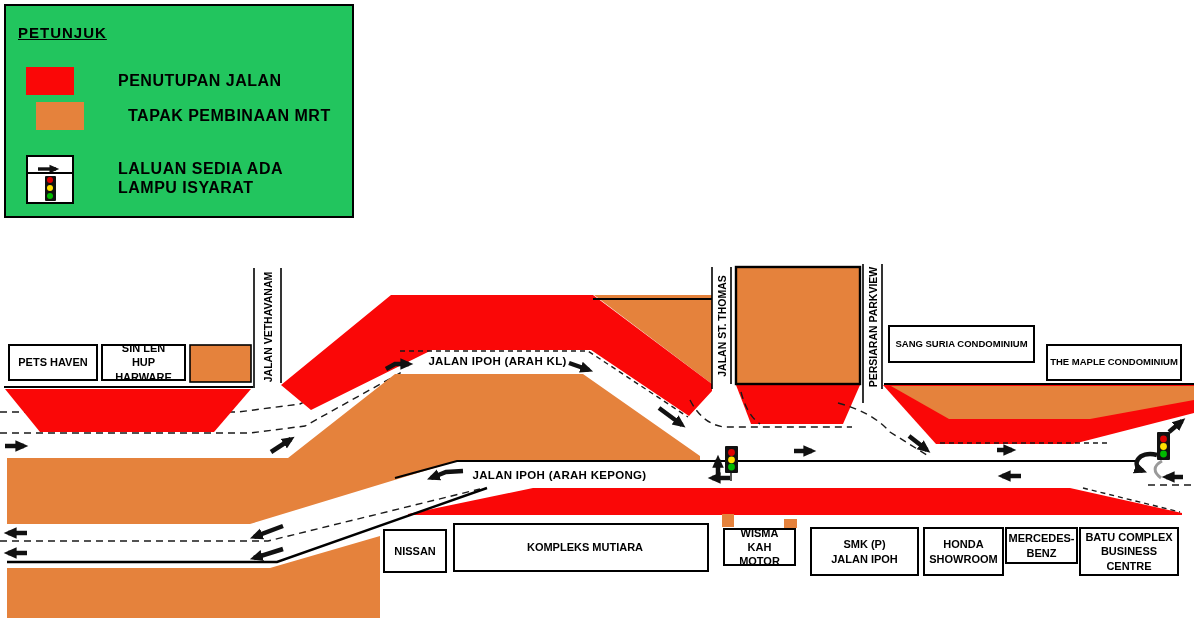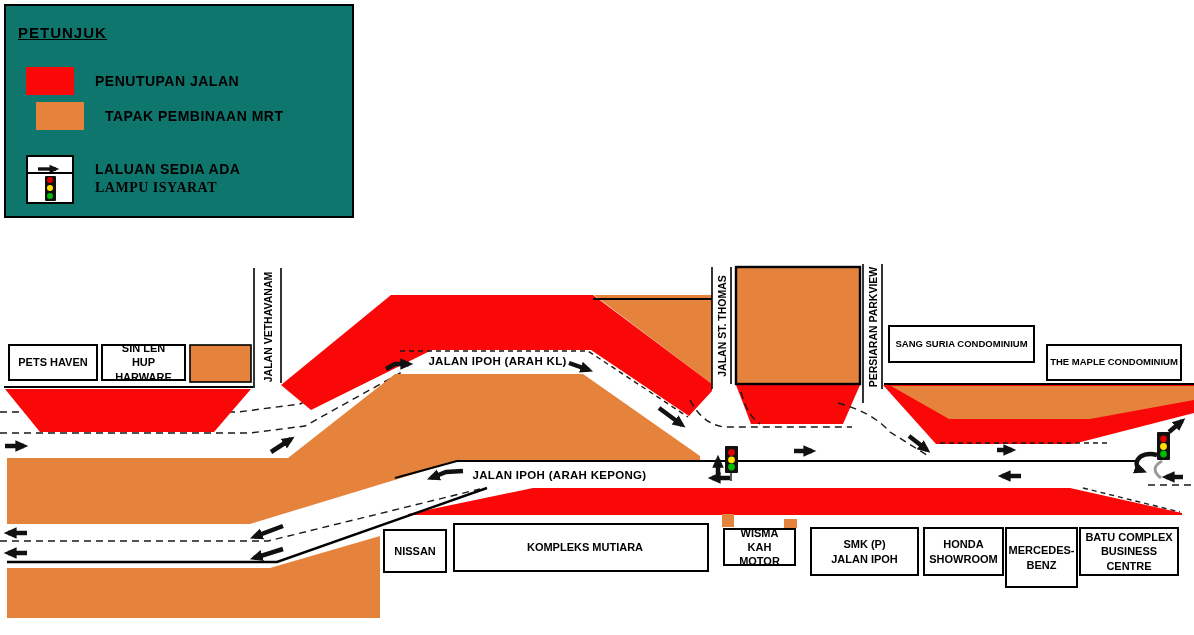--- a/index.html
+++ b/index.html
@@ -9,30 +9,30 @@
   .c-red{fill:var(--closure);}
   .c-orange{fill:var(--site);}
   .lane{stroke:#1a1a1a;stroke-width:1.4;fill:none;stroke-dasharray:7 5;}
   .lane.tight{stroke-dasharray:5 4;}
   .edge{stroke:#000;fill:none;}
   .arr{stroke:#111;stroke-width:4.5;fill:none;marker-end:url(#ah);}
   .pole{stroke:#9a9a9a;stroke-width:3;fill:none;}
 
   
   .legend{position:absolute;left:4px;top:4px;width:346px;height:210px;
-          background:#0f766e;border:2px solid #000;z-index:5;}
+          background:#22c55e;border:2px solid #000;z-index:5;}
   .legend-title{position:absolute;left:12px;top:18px;font-size:15px;font-weight:bold;
           letter-spacing:1px;text-decoration:underline;}
   .lg-row{position:absolute;left:20px;height:30px;display:flex;align-items:center;}
   .lg-row .sw{width:48px;height:28px;flex:none;}
   .sw-red{background:var(--closure);}
   .sw-orange{background:var(--site);}
   .sw-box{width:44px !important;height:24px !important;background:#fff;border:2px solid #000;
           display:flex;align-items:center;justify-content:center;}
-  .lg-label{margin-left:21px;font-size:14px;font-weight:bold;letter-spacing:.5px;white-space:nowrap;}
+  .lg-label{margin-left:44px;font-size:16px;font-weight:bold;letter-spacing:.5px;white-space:nowrap;}
   .tl-mini{width:11px;height:25px;background:#111;border-radius:1px;display:flex;flex-direction:column;
            align-items:center;justify-content:space-evenly;}
   .tl-mini i{width:6px;height:6px;border-radius:50%;display:block;}
   .dot-r{background:var(--light-red);} .dot-y{background:var(--light-yellow);} .dot-g{background:var(--light-green);}
 
   
   .bldg{position:absolute;background:#fff;border:2px solid #000;box-sizing:border-box;
         display:flex;align-items:center;justify-content:center;text-align:center;
         font-weight:bold;font-size:11px;line-height:1.3;z-index:3;}
   .bldg.sm{font-size:9.5px;}
@@ -153,41 +153,41 @@
     <span class="lg-label">TAPAK PEMBINAAN MRT</span>
   </div>
   <div class="lg-row" style="top:148px;">
     <span class="sw sw-box">
       <svg width="30" height="14" viewBox="0 0 30 14">
           <path d="M3 7 H21" stroke="#111" stroke-width="3.4" marker-end="url(#ah)"></path>
         </svg>
     </span>
     <span class="lg-label">LALUAN  SEDIA ADA</span>
   </div>
-  <div class="lg-row" style="top:167px;font-family:Liberation Serif, serif;">
+  <div class="lg-row" style="top:167px;">
     <span class="sw sw-box" style="height:28px !important;">
       <span class="tl-mini">
           <i class="dot-r"></i>
           <i class="dot-y"></i>
           <i class="dot-g"></i>
         </span>
     </span>
     <span class="lg-label">LAMPU ISYARAT</span>
   </div>
 </div>
 
 <div class="bldg" style="left:8px;top:344px;width:90px;height:37px;">PETS HAVEN</div>
 <div class="bldg" style="left:101px;top:344px;width:85px;height:37px;padding:0 10px;">SIN LEN HUP HARWARE</div>
 <div class="bldg sm" style="left:888px;top:325px;width:147px;height:38px;">SANG SURIA CONDOMINIUM</div>
 <div class="bldg sm" style="left:1046px;top:344px;width:136px;height:37px;">THE MAPLE CONDOMINIUM</div>
 <div class="bldg" style="left:383px;top:529px;width:64px;height:44px;">NISSAN</div>
 <div class="bldg" style="left:453px;top:523px;width:256px;height:49px;padding-left:8px;">KOMPLEKS MUTIARA</div>
 <div class="bldg" style="left:723px;top:528px;width:73px;height:38px;padding:0 7px;">WISMA KAH MOTOR</div>
 <div class="bldg" style="left:810px;top:527px;width:109px;height:49px;padding:16px 14px;">SMK (P) JALAN IPOH</div>
 <div class="bldg" style="left:923px;top:527px;width:81px;height:49px;padding:0 9px;">HONDA SHOWROOM</div>
-<div class="bldg" style="left:1005px;top:527px;width:73px;height:61px;padding:0 5px;">MERCEDES- BENZ</div>
+<div class="bldg" style="left:1005px;top:527px;width:73px;height:37px;padding:0 5px;">MERCEDES- BENZ</div>
 <div class="bldg" style="left:1079px;top:527px;width:100px;height:49px;padding:0 4px;">BATU COMPLEX BUSINESS CENTRE</div>
 
 <div class="roadlabel" style="left:400px;top:355px;width:195px;">JALAN IPOH (ARAH KL)</div>
 <div class="roadlabel" style="left:452px;top:469px;width:215px;">JALAN IPOH (ARAH KEPONG)</div>
 <div class="vroad" style="left:268px;top:327px;">JALAN VETHAVANAM</div>
 <div class="vroad" style="left:722px;top:326px;">JALAN ST. THOMAS</div>
 <div class="vroad" style="left:873px;top:327px;">PERSIARAN PARKVIEW</div>
 
 </body></html>

